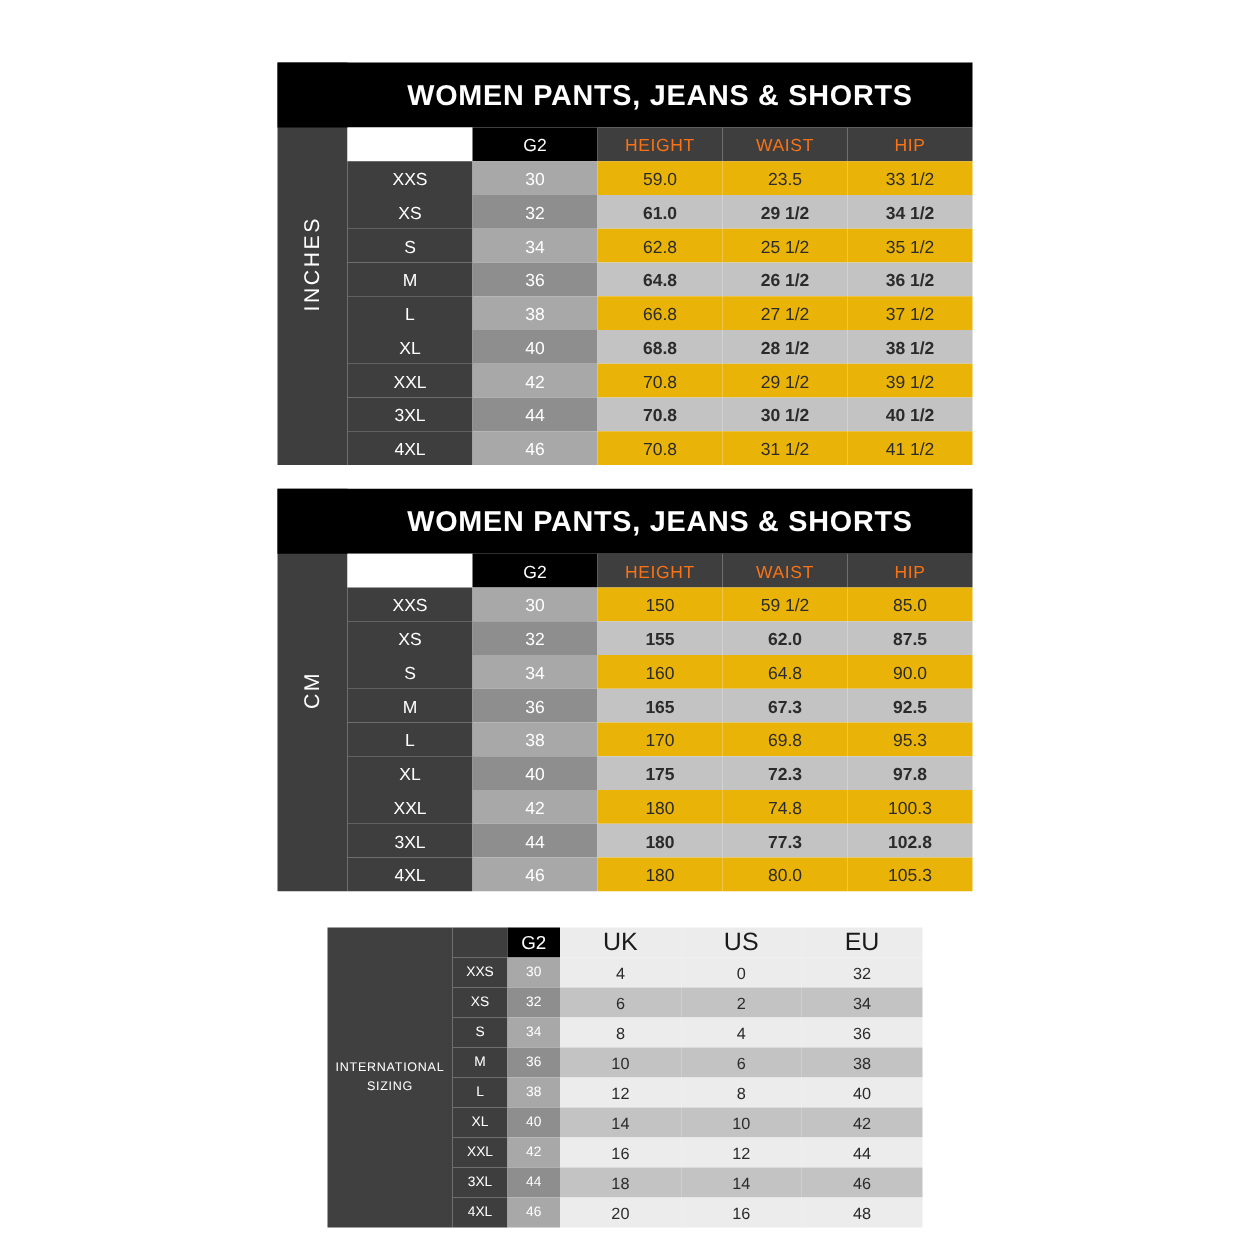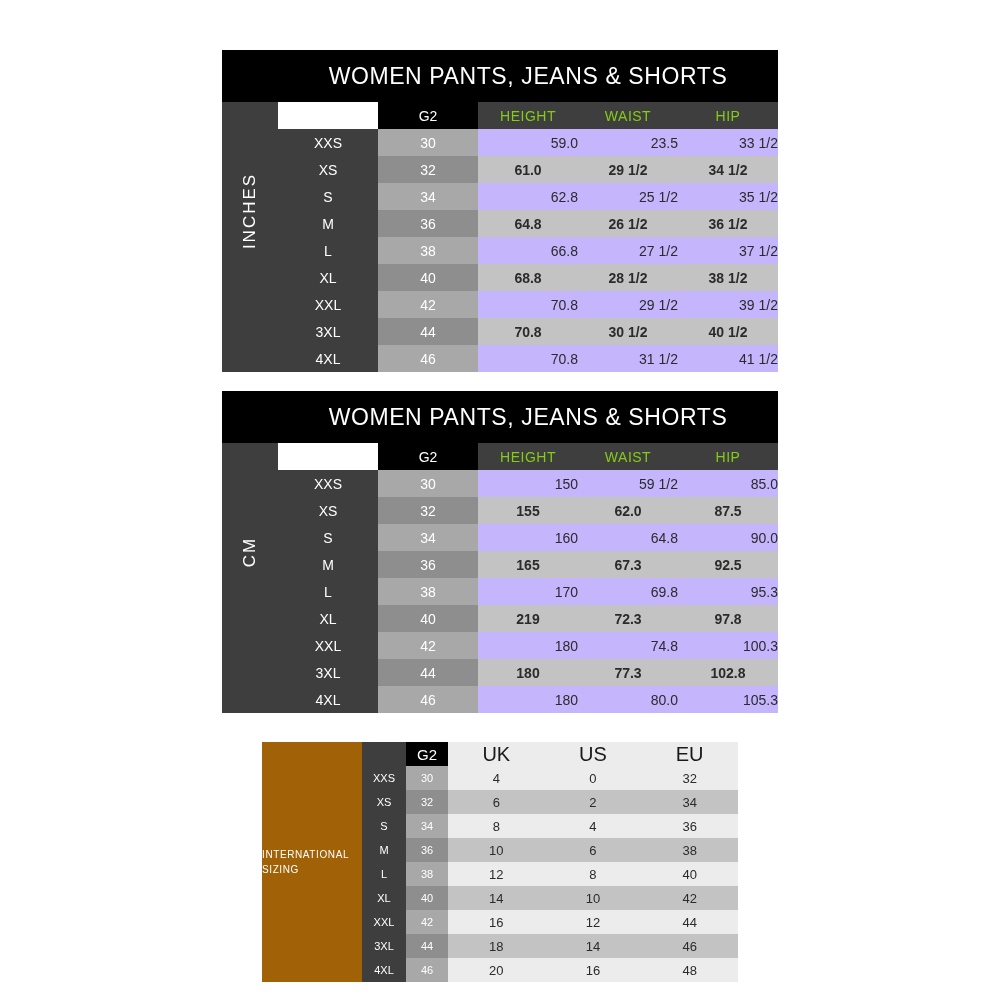--- a/index.html
+++ b/index.html
@@ -53,21 +53,21 @@
     flex-direction: column;
   }
   .chart-title {
     background: #000000;
     color: #ffffff;
     height: 52px;
     line-height: 52px;
     text-align: center;
     font-size: 23px;
     letter-spacing: 0.6px;
-    font-weight: 400;
+    font-weight: 700;
     margin-left: -56px;
     padding-left: 56px;
     box-sizing: border-box;
     width: calc(100% + 56px);
   }
   table.size-table {
     border-collapse: collapse;
     width: 100%;
     table-layout: fixed;
   }
@@ -75,51 +75,51 @@
   table.size-table td {
     text-align: center;
     font-size: 14px;
     height: 27px;
     padding: 0;
     font-weight: normal;
   }
   
   .hdr-sz   { background: #ffffff; color: #1a1a1a; font-size: 17px; }
   .hdr-g2   { background: #000000; color: #ffffff; font-size: 17px; }
-  .hdr-col  { background: #3e3e3e; color: #84cc16; font-size: 16px; letter-spacing: 0.5px; }
+  .hdr-col  { background: #3e3e3e; color: #f97316; font-size: 16px; letter-spacing: 0.5px; }
 
   .col-size { width: 65px; background: #3e3e3e; color: #ffffff; font-size: 13px; }
   .col-g2   { width: 65px; background: #9a9a9a; color: #ffffff; font-size: 13px; }
 
-  tr.r-light td.val { background: #c4b5fd; text-align: right; }
+  tr.r-light td.val { background: #eab308; }
   tr.r-dark  td.val { background: #c3c3c3; font-weight: bold; }
   td.val { color: #2b2b2b; }
 
   
   tr.r-light td.col-size { background: #3e3e3e; }
   tr.r-dark  td.col-size { background: #3e3e3e; }
   tr.r-light td.col-g2 { background: #a8a8a8; }
   tr.r-dark  td.col-g2 { background: #8e8e8e; }
 
   
   #chart-intl {
     position: absolute;
     left: 262px; top: 742px;
     width: 476px;
     display: flex;
     flex-direction: row;
   }
   #chart-intl .intl-label {
     width: 100px;
-    background: #a16207;
+    background: #404040;
     color: #ffffff;
     display: flex;
     align-items: center;
     justify-content: center;
-    text-align: left;
+    text-align: center;
     font-size: 10px;
     letter-spacing: 0.6px;
     line-height: 1.5;
   }
   #chart-intl table {
     border-collapse: collapse;
     table-layout: fixed;
     flex: 1;
   }
   #chart-intl th, #chart-intl td {
@@ -277,21 +277,21 @@
             <tr class="r-light">
               <td class="col-size">L</td>
               <td class="col-g2">38</td>
               <td class="val">170</td>
               <td class="val">69.8</td>
               <td class="val">95.3</td>
             </tr>
             <tr class="r-dark">
               <td class="col-size">XL</td>
               <td class="col-g2">40</td>
-              <td class="val">219</td>
+              <td class="val">175</td>
               <td class="val">72.3</td>
               <td class="val">97.8</td>
             </tr>
             <tr class="r-light">
               <td class="col-size">XXL</td>
               <td class="col-g2">42</td>
               <td class="val">180</td>
               <td class="val">74.8</td>
               <td class="val">100.3</td>
             </tr>

